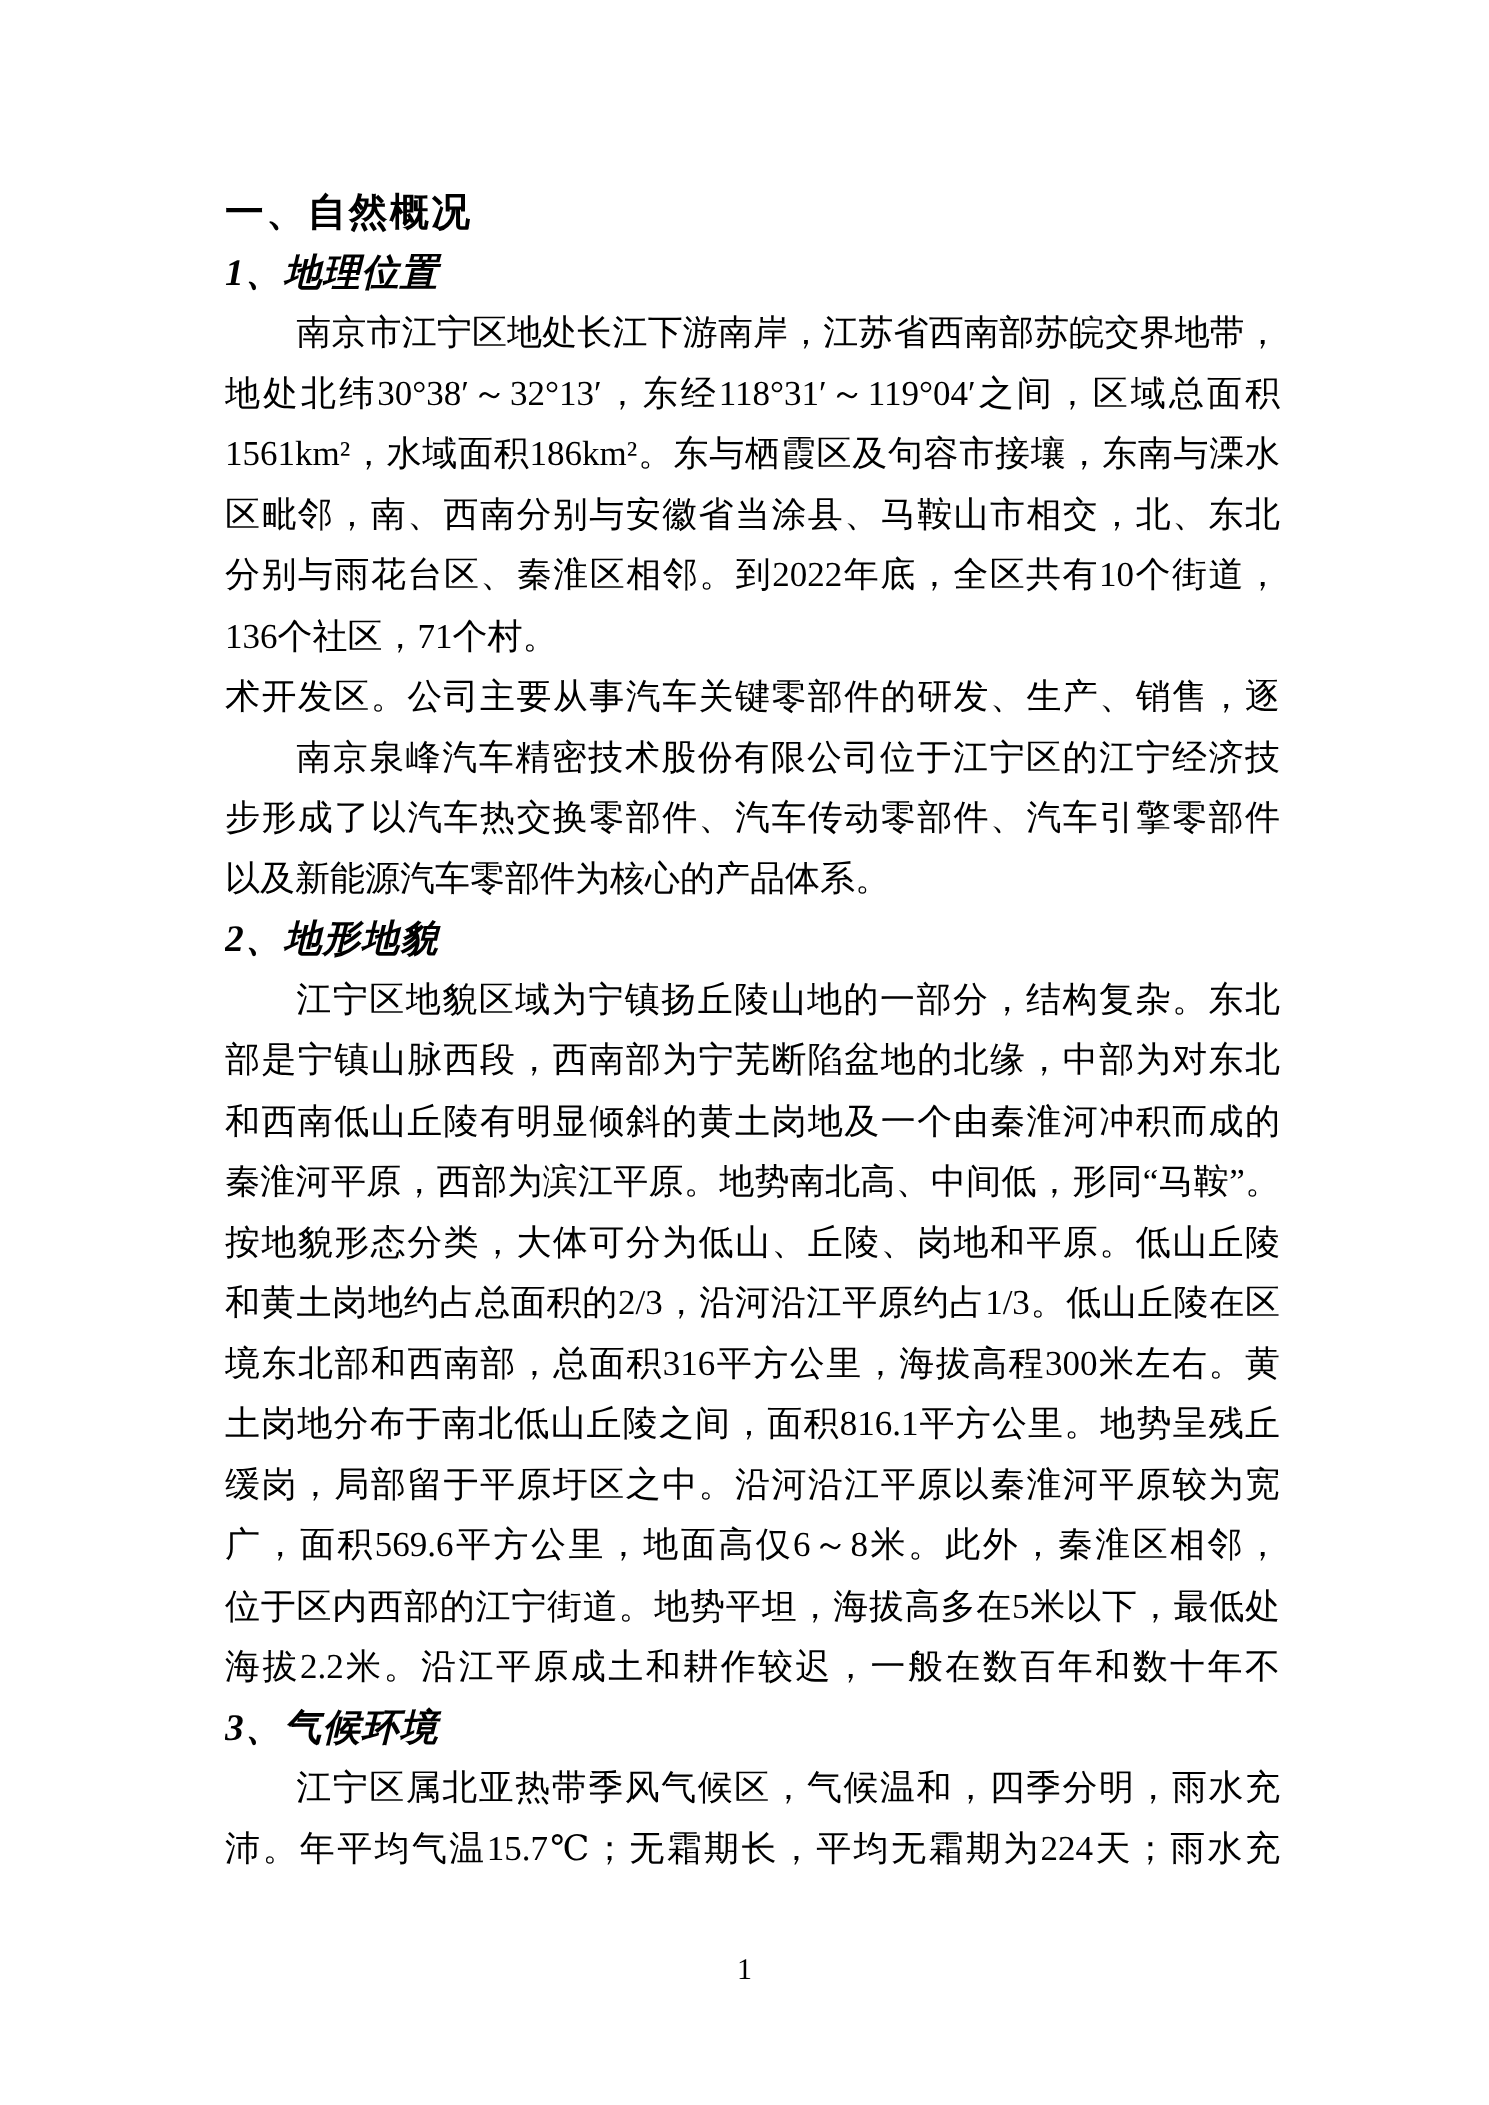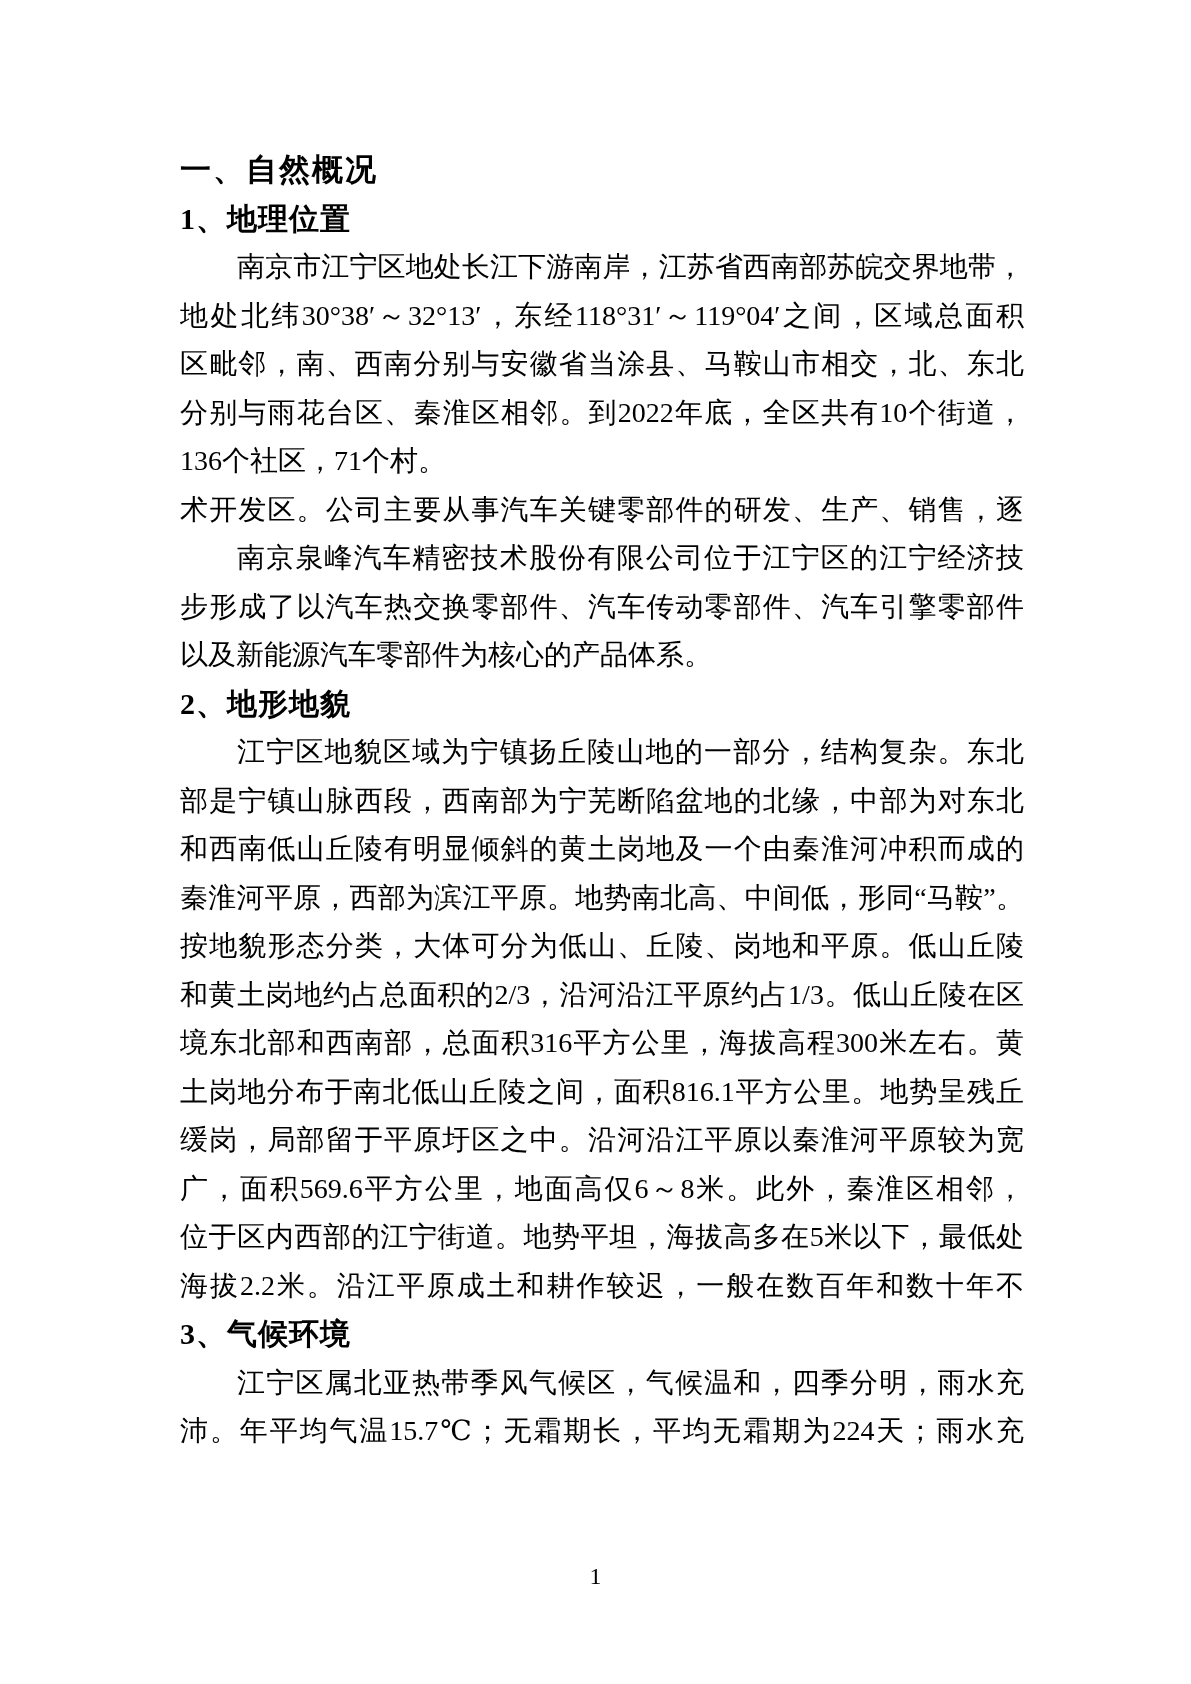--- a/index.html
+++ b/index.html
@@ -49,20 +49,21 @@
     letter-spacing: 2px;
     text-align: left;
     text-align-last: left;
   }
   .line.h2 {
     font-size: 30px;
     font-weight: 700;
     letter-spacing: 1px;
     text-align: left;
     text-align-last: left;
+    font-style: italic;
   }
   .page-number {
     position: absolute;
     left: 0;
     top: 1560px;
     width: 1191px;
     text-align: center;
     font-size: 24px;
     line-height: 33px;
     color: #000000;
@@ -70,20 +71,21 @@
 </style>
 </head>
 <body>
 
 <div class="page">
   <div class="doc-body">
       <div class="line h1">一、自然概况</div>
       <div class="line h2">1、地理位置</div>
       <div class="line first">南京市江宁区地处长江下游南岸，江苏省西南部苏皖交界地带，</div>
       <div class="line full">地处北纬30°38′～32°13′，东经118°31′～119°04′之间，区域总面积</div>
+      <div class="line full">1561km²，水域面积186km²。东与栖霞区及句容市接壤，东南与溧水</div>
       <div class="line full">区毗邻，南、西南分别与安徽省当涂县、马鞍山市相交，北、东北</div>
       <div class="line full">分别与雨花台区、秦淮区相邻。到2022年底，全区共有10个街道，</div>
       <div class="line end">136个社区，71个村。</div>
       <div class="line full">术开发区。公司主要从事汽车关键零部件的研发、生产、销售，逐</div>
       <div class="line first">南京泉峰汽车精密技术股份有限公司位于江宁区的江宁经济技</div>
       <div class="line full">步形成了以汽车热交换零部件、汽车传动零部件、汽车引擎零部件</div>
       <div class="line end">以及新能源汽车零部件为核心的产品体系。</div>
       <div class="line h2">2、地形地貌</div>
       <div class="line first">江宁区地貌区域为宁镇扬丘陵山地的一部分，结构复杂。东北</div>
       <div class="line full">部是宁镇山脉西段，西南部为宁芜断陷盆地的北缘，中部为对东北</div>

